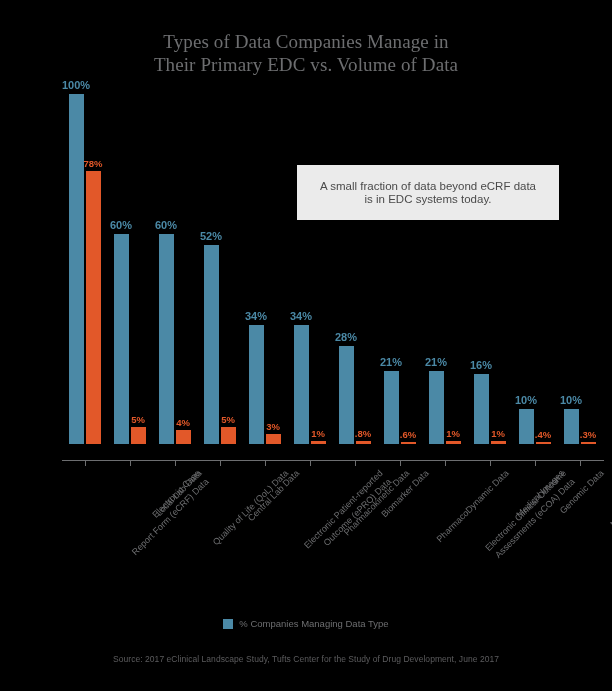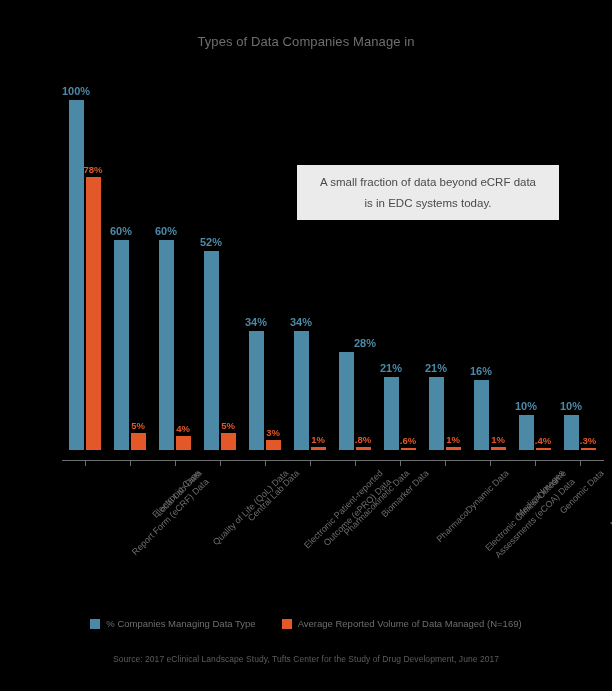--- a/index.html
+++ b/index.html
@@ -16,25 +16,26 @@
     color: #6d6e70;
   }
 
   
   #chart-title {
     position: absolute;
     top: 30px;
     left: 0;
     width: 612px;
     text-align: center;
-    font-size: 13px;
+    font-size: 19px;
     font-weight: 400;
     line-height: 23px;
     color: #6d6e70;
     letter-spacing: 0.1px;
+    font-family: Liberation Serif, serif;
   }
   #chart-title .tline { display: block; }
 
   
   #plot-area {
     position: absolute;
     left: 62px;
     top: 110px;
     width: 540px;
     height: 350px;
@@ -44,21 +45,21 @@
     left: 62px;
     top: 460px;
     width: 542px;
     height: 1.4px;
     background: #6d6e70;
   }
 
   
   .bar-group {
     position: absolute;
-    bottom: 10px;
+    bottom: 16px;
     height: 350px;
   }
   .bar {
     position: absolute;
     bottom: 0;
   }
   .bar-blue { background: #4b89a6; }
   .bar-orange { background: #e25829; }
   .bar-label {
     position: absolute;
@@ -99,21 +100,21 @@
     top: 165px;
     width: 262px;
     height: 55px;
     background: #ebebeb;
     display: flex;
     align-items: center;
     justify-content: center;
   }
   #callout-text {
     font-size: 11.5px;
-    line-height: 21px;
+    line-height: 13px;
     color: #4a4a4a;
     text-align: center;
     padding: 0 18px;
   }
 
   
   #legend {
     position: absolute;
     left: 0;
     top: 618px;
@@ -149,20 +150,21 @@
     font-size: 8.5px;
     color: #5c5c5e;
     letter-spacing: 0.05px;
   }
 </style>
 </head>
 <body>
 
 <div id="chart-title">
   <span class="tline">Types of Data Companies Manage in</span>
+  <span class="tline">Their Primary EDC vs. Volume of Data</span>
 </div>
 
 <div id="plot-area">
     <div class="bar-group" style="left: 6.5px; width: 32px;">
       <div class="bar bar-blue" style="left: 0px; width: 15px; height: 350px; background: rgb(75, 137, 166);"></div>
       <div class="bar-label label-blue" style="color: rgb(75, 137, 166); left: -22.5px; bottom: 353px;">100%</div>
       <div class="bar bar-orange" style="left: 17px; width: 15px; height: 273px; background: rgb(226, 88, 41);"></div>
       <div class="bar-label label-orange" style="color: rgb(226, 88, 41); font-size: 9.5px; left: -5.5px; bottom: 275px;">78%</div>
     </div>
     <div class="bar-group" style="left: 51.5px; width: 32px;">
@@ -190,21 +192,21 @@
       <div class="bar-label label-orange" style="color: rgb(226, 88, 41); font-size: 9.5px; left: -5.5px; bottom: 12.5px;">3%</div>
     </div>
     <div class="bar-group" style="left: 231.5px; width: 32px;">
       <div class="bar bar-blue" style="left: 0px; width: 15px; height: 119px; background: rgb(75, 137, 166);"></div>
       <div class="bar-label label-blue" style="color: rgb(75, 137, 166); left: -22.5px; bottom: 122px;">34%</div>
       <div class="bar bar-orange" style="left: 17px; width: 15px; height: 3.5px; background: rgb(226, 88, 41);"></div>
       <div class="bar-label label-orange" style="color: rgb(226, 88, 41); font-size: 9.5px; left: -5.5px; bottom: 5.5px;">1%</div>
     </div>
     <div class="bar-group" style="left: 276.5px; width: 32px;">
       <div class="bar bar-blue" style="left: 0px; width: 15px; height: 98px; background: rgb(75, 137, 166);"></div>
-      <div class="bar-label label-blue" style="color: rgb(75, 137, 166); left: -22.5px; bottom: 101px; text-align: right;">28%</div>
+      <div class="bar-label label-blue" style="color: rgb(75, 137, 166); left: -22.5px; bottom: 101px;">28%</div>
       <div class="bar bar-orange" style="left: 17px; width: 15px; height: 2.8px; background: rgb(226, 88, 41);"></div>
       <div class="bar-label label-orange" style="color: rgb(226, 88, 41); font-size: 9.5px; left: -5.5px; bottom: 4.8px;">.8%</div>
     </div>
     <div class="bar-group" style="left: 321.5px; width: 32px;">
       <div class="bar bar-blue" style="left: 0px; width: 15px; height: 73.5px; background: rgb(75, 137, 166);"></div>
       <div class="bar-label label-blue" style="color: rgb(75, 137, 166); left: -22.5px; bottom: 76.5px;">21%</div>
       <div class="bar bar-orange" style="left: 17px; width: 15px; height: 2.5px; background: rgb(226, 88, 41);"></div>
       <div class="bar-label label-orange" style="color: rgb(226, 88, 41); font-size: 9.5px; left: -5.5px; bottom: 4.5px;">.6%</div>
     </div>
     <div class="bar-group" style="left: 366.5px; width: 32px;">
@@ -236,24 +238,20 @@
 
 <div id="callout">
   <div id="callout-text">A small fraction of data beyond eCRF data is in EDC systems today.</div>
 </div>
 
 <div id="legend">
   <div class="legend-item">
     <span class="legend-swatch" style="background: rgb(75, 137, 166);"></span>
     <span class="legend-text">% Companies Managing Data Type</span>
   </div>
-  <div class="legend-item">
-    <span class="legend-swatch" style="background: rgb(226, 88, 41);"></span>
-    <span class="legend-text">Average Reported Volume of Data Managed (N=169)</span>
-  </div>
 </div>
 
 <div id="source-note">Source: 2017 eClinical Landscape Study, Tufts Center for the Study of Drug Development, June 2017</div>
 
 <div class="tick" style="left: 84.5px;"></div>
 <div class="cat-label" style="left: 90.5px; top: 468px;">
     <div>Electronic Case</div>
     <div>Report Form (eCRF) Data</div>
   </div>
 <div class="tick" style="left: 129.5px;"></div>

